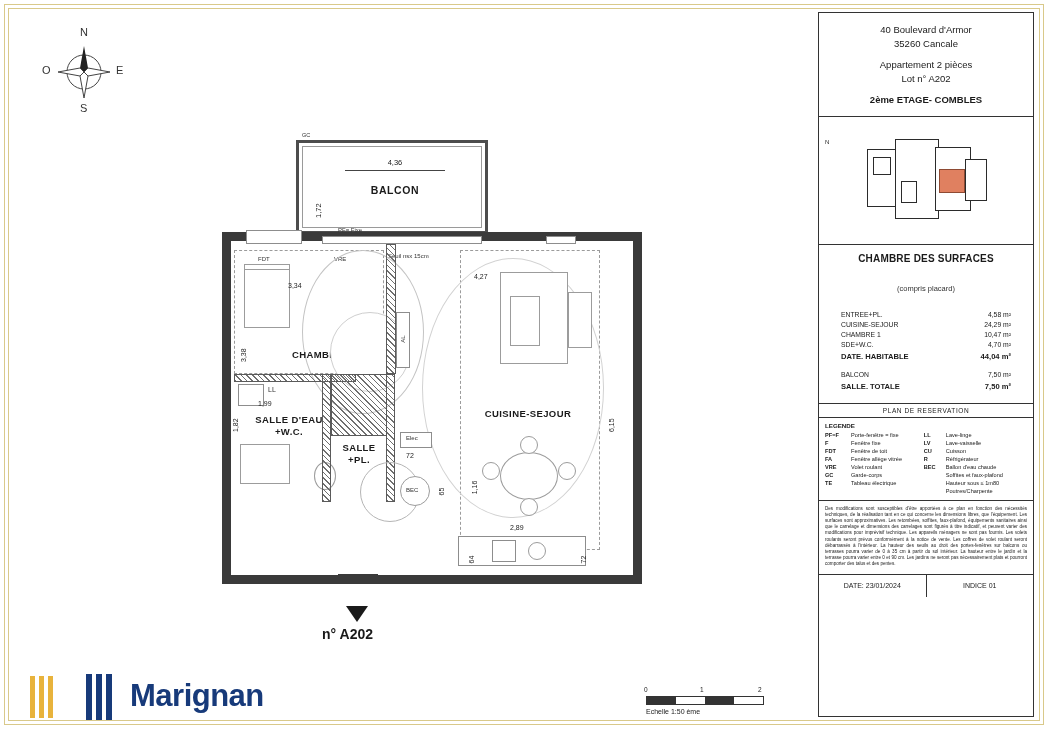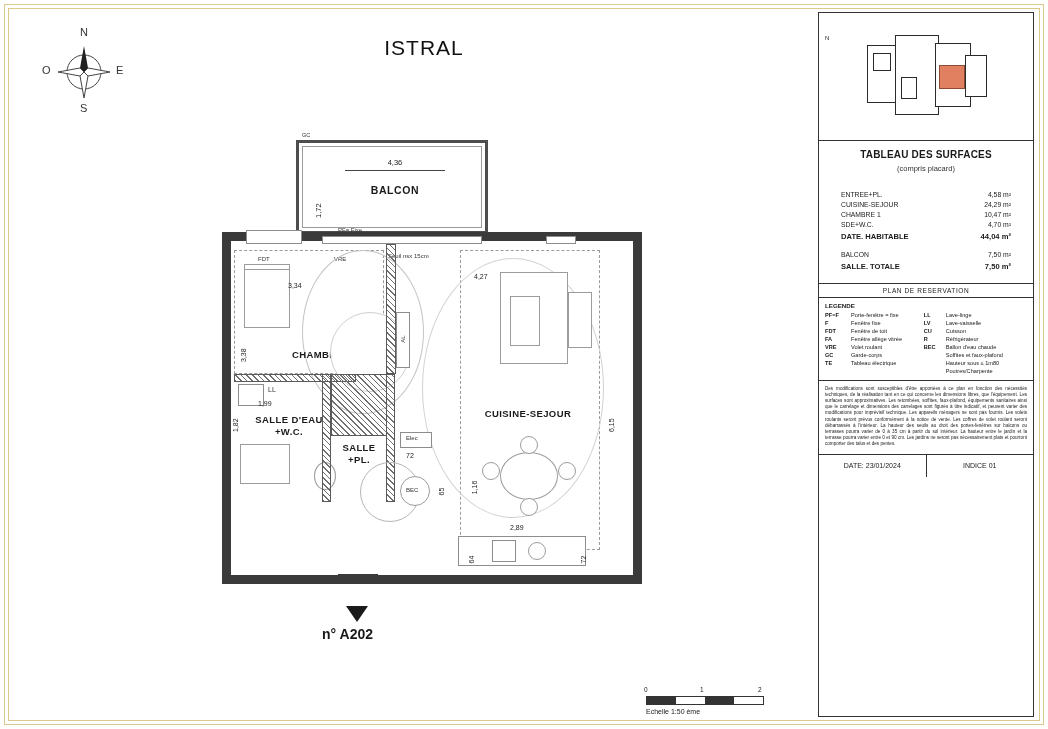--- a/index.html
+++ b/index.html
@@ -140,21 +140,21 @@
   #keyplan{height:128px;position:relative;}
   #keyplan .mini{
     position:absolute;left:48px;top:18px;width:120px;height:92px;
   }
   #keyplan .blk{position:absolute;border:1px solid #2b2b2b;background:#fff;}
   #keyplan .hl{position:absolute;background:#e08060;border:1px solid #8e4a33;}
   #keyplan .northmini{position:absolute;left:6px;top:22px;font-size:6px;}
 
   #surfaces{padding:8px 0 10px;}
   #surfaces .hd{text-align:center;font-size:10px;font-weight:bold;letter-spacing:.2px;}
-  #surfaces .sub{text-align:center;font-size:7.5px;margin-top:4px;color:#333;}
+  #surfaces .sub{text-align:center;font-size:7.5px;margin-top:20px;color:#333;}
   #surfaces table{margin:16px auto 0;width:170px;border-collapse:collapse;font-size:6.8px;}
   #surfaces td{padding:1.5px 0;}
   #surfaces td.v{text-align:right;}
   #surfaces tr.bold td{font-weight:bold;font-size:7.6px;padding-top:3px;}
   #surfaces tr.gap td{padding-top:8px;}
 
   #legend-title{text-align:center;font-size:6.5px;letter-spacing:.6px;padding:3px 0;border-bottom:1px solid #333;}
   #legend{padding:4px 6px 5px;}
   #legend .lg-hd{font-size:6.2px;font-weight:bold;margin-bottom:2px;}
   #legend table{width:100%;border-collapse:collapse;font-size:5.6px;line-height:8px;}
@@ -181,21 +181,20 @@
       <path d="M46 72 L50 50 L46 46 L42 50 Z" fill="#fff" stroke="#444" stroke-width="1"></path>
       <path d="M20 46 L42 50 L46 46 L42 42 Z" fill="#fff" stroke="#444" stroke-width="1"></path>
       <path d="M72 46 L50 50 L46 46 L50 42 Z" fill="#fff" stroke="#444" stroke-width="1"></path>
     </svg>
     <span class="lbl n">N</span>
     <span class="lbl s">S</span>
     <span class="lbl e">E</span>
     <span class="lbl o">O</span>
   </div>
 
-  <div id="title-istral">ISTRAL</div>
 
   <div id="plan">
 
     <div class="balcony-outer"></div>
     <div class="balcony-inner"></div>
     <div class="gc-label">GC</div>
     <div class="balcony-label">BALCON</div>
     <div class="dim-436">4,36</div>
     <div class="dim-172" style="left:104px;top:86px;">1,72</div>
 
@@ -267,52 +266,72 @@
     <div class="dimtxt" style="left:228px;top:356px;transform:rotate(-90deg);">65</div>
     <div class="furn furn-round" style="left:190px;top:344px;width:30px;height:30px;"></div>
     <div class="smalltxt" style="left:196px;top:355px;font-size:6px;">BEC</div>
 
     <div class="lightbox" style="left:128px;top:442px;width:40px;height:10px;background:#3a3a3a;border-color:#3a3a3a;"></div>
   </div>
 
   <div id="apt-marker"></div>
   <div id="apt-number">n° A202</div>
 
+  <div id="logo">
+    <span class="bars">
+        <i></i>
+        <i></i>
+        <i></i>
+      </span>
+    <span class="bars2">
+        <i></i>
+        <i></i>
+        <i></i>
+      </span>
+    <span class="wordmark">Marignan</span>
+  </div>
 
 
   <div id="scalebar">
     <span class="tick t0">0</span>
     <span class="tick t1">1</span>
     <span class="tick t2">2</span>
     <span class="bar">
       <i class="seg seg1"></i>
         <i class="seg seg2"></i>
     </span>
     <span class="cap">Echelle 1:50 ème</span>
   </div>
 </div>
 
 <div id="side">
 
+  <div class="sect" id="addr">
+    <div class="l">40 Boulevard d'Armor</div>
+    <div class="l">35260 Cancale</div>
+    <div class="l sp">Appartement 2 pièces</div>
+    <div class="l">Lot n° A202</div>
+    <div class="b">2ème ETAGE- COMBLES</div>
+  </div>
 
   <div class="sect" id="keyplan">
     <span class="northmini">N</span>
     <div class="mini">
       <span class="blk" style="left:0;top:14px;width:30px;height:56px;"></span>
       <span class="blk" style="left:28px;top:4px;width:42px;height:78px;"></span>
       <span class="blk" style="left:68px;top:12px;width:34px;height:62px;"></span>
       <span class="blk" style="left:98px;top:24px;width:20px;height:40px;"></span>
       <span class="blk" style="left:6px;top:22px;width:16px;height:16px;"></span>
       <span class="blk" style="left:34px;top:46px;width:14px;height:20px;"></span>
       <span class="hl" style="left:72px;top:34px;width:24px;height:22px;"></span>
     </div>
   </div>
 
   <div class="sect" id="surfaces">
-    <div class="hd">TABLEAU DES SURFACES</div>
+    <div class="hd">CHAMBRE DES SURFACES</div>
     <div class="sub">(compris placard)</div>
     <table>
       <tbody>
           <tr>
         <td>ENTREE+PL.</td>
         <td class="v">4,58 m²</td>
       </tr>
       <tr>
         <td>CUISINE-SEJOUR</td>
         <td class="v">24,29 m²</td>

